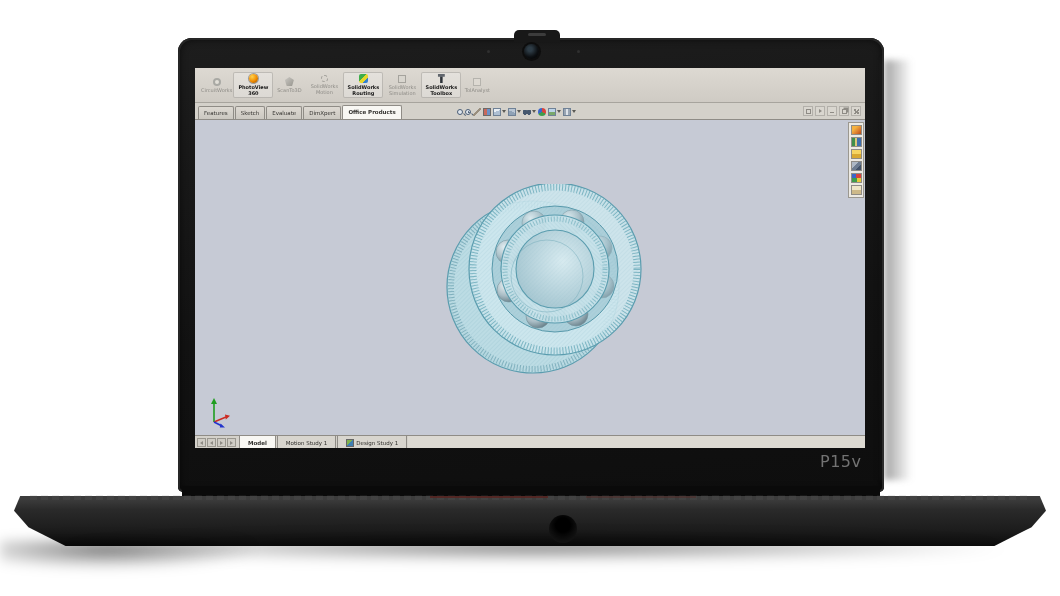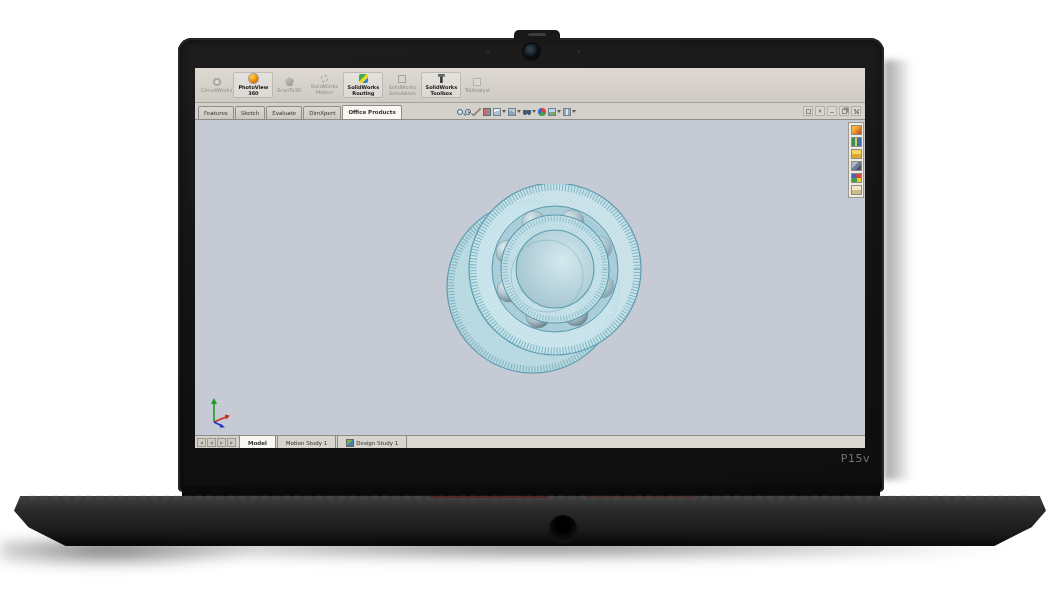--- a/index.html
+++ b/index.html
@@ -15,22 +15,22 @@
        background:linear-gradient(to right,rgba(70,70,70,.5),rgba(120,120,120,0));
        filter:blur(3px);}
   .cam-tab{position:absolute;left:514px;top:30px;width:46px;height:12px;background:#181818;
        border-radius:5px 5px 0 0;}
   .cam-slider{position:absolute;left:14px;top:3px;width:18px;height:3px;background:#3c3c3c;border-radius:2px;}
   .webcam{position:absolute;left:524px;top:44px;width:15px;height:15px;border-radius:50%;
        background:radial-gradient(circle at 40% 35%,#2e3c46 16%,#0d1013 58%,#000 90%);
        box-shadow:0 0 0 2px #0d0d0d;}
   .mic-dot{position:absolute;width:3px;height:3px;border-radius:50%;background:#303030;}
   .mic-left{left:487px;top:50px;} .mic-right{left:577px;top:50px;}
-  .model-label{position:absolute;left:820px;top:452px;width:50px;text-align:right;
-       color:#737373;font-size:11px;letter-spacing:.5px;}
+  .model-label{position:absolute;left:820px;top:452px;width:50px;text-align:left;
+       color:#737373;font-size:16px;letter-spacing:.5px;}
 
   .hinge{position:absolute;left:182px;top:486px;width:698px;height:13px;background:#0a0a0a;}
   .kb-glint{position:absolute;height:2px;background:#59201c;opacity:.75;filter:blur(.4px);}
   .kb-glint.g1{left:430px;top:496px;width:118px;}
   .kb-glint.g2{left:586px;top:496px;width:110px;opacity:.35;}
   .deck{position:absolute;left:14px;top:494px;width:1032px;height:52px;
        background:linear-gradient(#3c3c3c 0 10%,#2a2a2a 30%,#1c1c1c 70%,#0c0c0c);
        clip-path:polygon(0.6% 4%,99.4% 4%,100% 32%,98.6% 64%,95% 100%,5% 100%,1.4% 64%,0 32%);}
   .deck-top-glints{position:absolute;left:30px;top:495px;width:1000px;height:5px;opacity:.5;
        background:repeating-linear-gradient(to right,rgba(110,110,110,.25) 0 7px,rgba(0,0,0,0) 7px 11px);}

